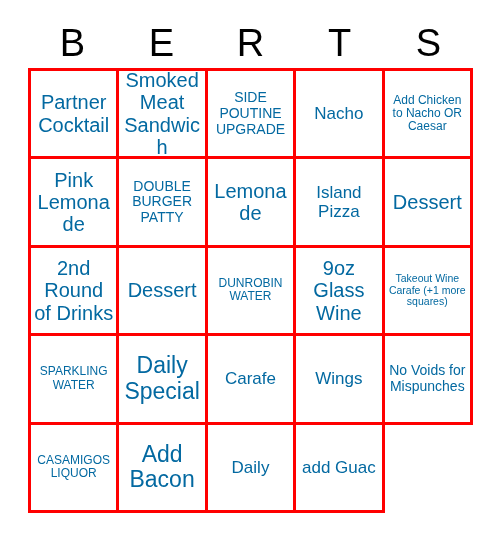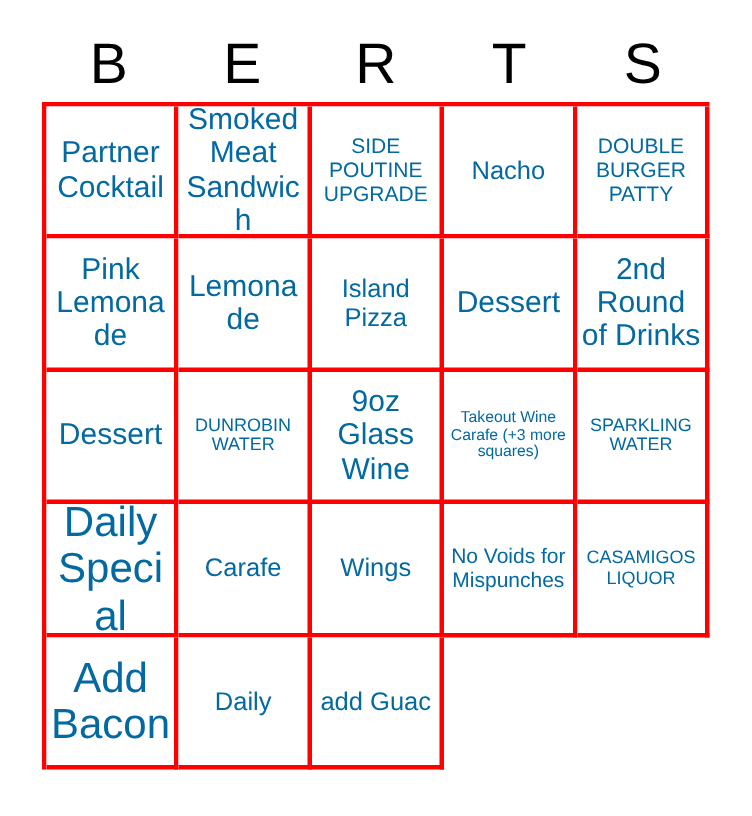--- a/index.html
+++ b/index.html
@@ -76,21 +76,21 @@
     width: 100%;
     text-align: center;
     color: #0369a1;
     line-height: 1.12;
     word-wrap: break-word;
     user-select: none;
   }
 
   
   .fs-xl   { font-size: 17px; }
-  .fs-lg   { font-size: 28px; }
+  .fs-lg   { font-size: 23px; }
   .fs-md   { font-size: 20px; }
   .fs-sm   { font-size: 20px; }
   .fs-xs   { font-size: 14px; }
   .fs-xxs  { font-size: 12px; }
   .fs-tiny { font-size: 10.5px; }
 </style>
 </head>
 <body>
 
 <div id="card">
@@ -110,26 +110,29 @@
       </div>
     <div class="cell">
         <span class="cell-text fs-sm">Smoked Meat Sandwich</span>
       </div>
     <div class="cell">
         <span class="cell-text fs-xs">SIDE POUTINE UPGRADE</span>
       </div>
     <div class="cell">
         <span class="cell-text fs-xl">Nacho</span>
       </div>
+    <div class="cell">
+        <span class="cell-text fs-xxs">Add Chicken to Nacho OR Caesar</span>
+      </div>
 
     <div class="cell">
-        <span class="cell-text fs-xs">DOUBLE BURGER PATTY</span>
+        <span class="cell-text fs-sm">Pink Lemonade</span>
       </div>
     <div class="cell">
-        <span class="cell-text fs-sm">Pink Lemonade</span>
+        <span class="cell-text fs-xs">DOUBLE BURGER PATTY</span>
       </div>
     <div class="cell">
         <span class="cell-text fs-sm">Lemonade</span>
       </div>
     <div class="cell">
         <span class="cell-text fs-xl">Island Pizza</span>
       </div>
     <div class="cell">
         <span class="cell-text fs-md">Dessert</span>
       </div>
@@ -141,21 +144,21 @@
         <span class="cell-text fs-md">Dessert</span>
       </div>
     <div class="cell">
         <span class="cell-text fs-xxs">DUNROBIN WATER</span>
       </div>
     <div class="cell">
         <span class="cell-text fs-md">9oz Glass Wine</span>
       </div>
 
     <div class="cell">
-        <span class="cell-text fs-tiny">Takeout Wine Carafe (+3 more squares)</span>
+        <span class="cell-text fs-tiny">Takeout Wine Carafe (+1 more squares)</span>
       </div>
     <div class="cell">
         <span class="cell-text fs-xxs">SPARKLING WATER</span>
       </div>
     <div class="cell">
         <span class="cell-text fs-lg">Daily Special</span>
       </div>
     <div class="cell">
         <span class="cell-text fs-xl">Carafe</span>
       </div>

